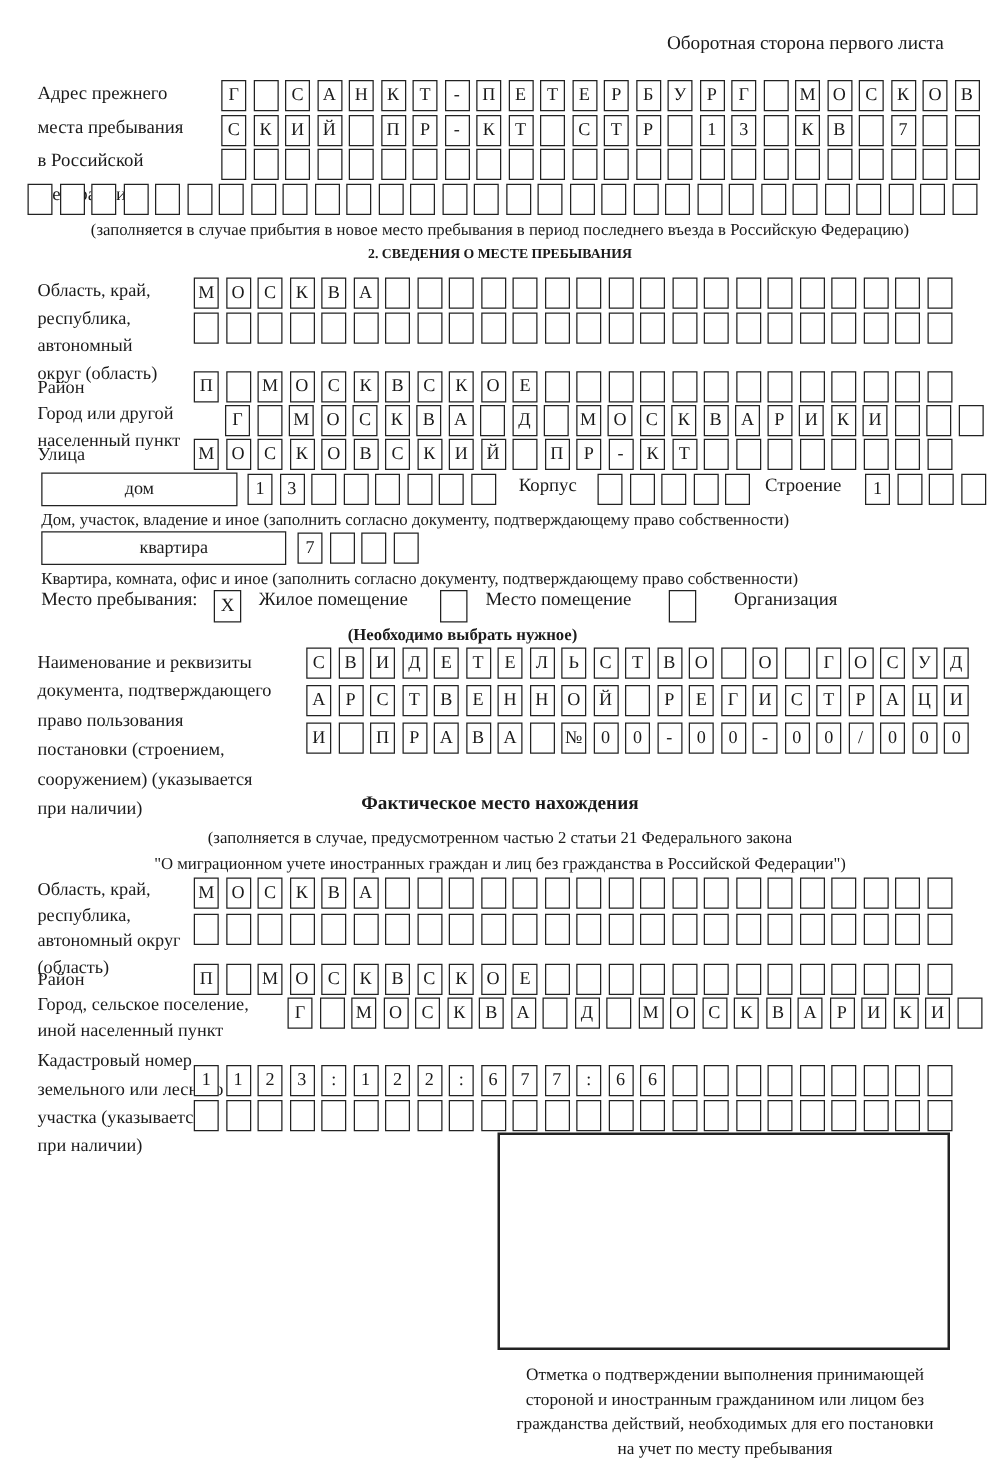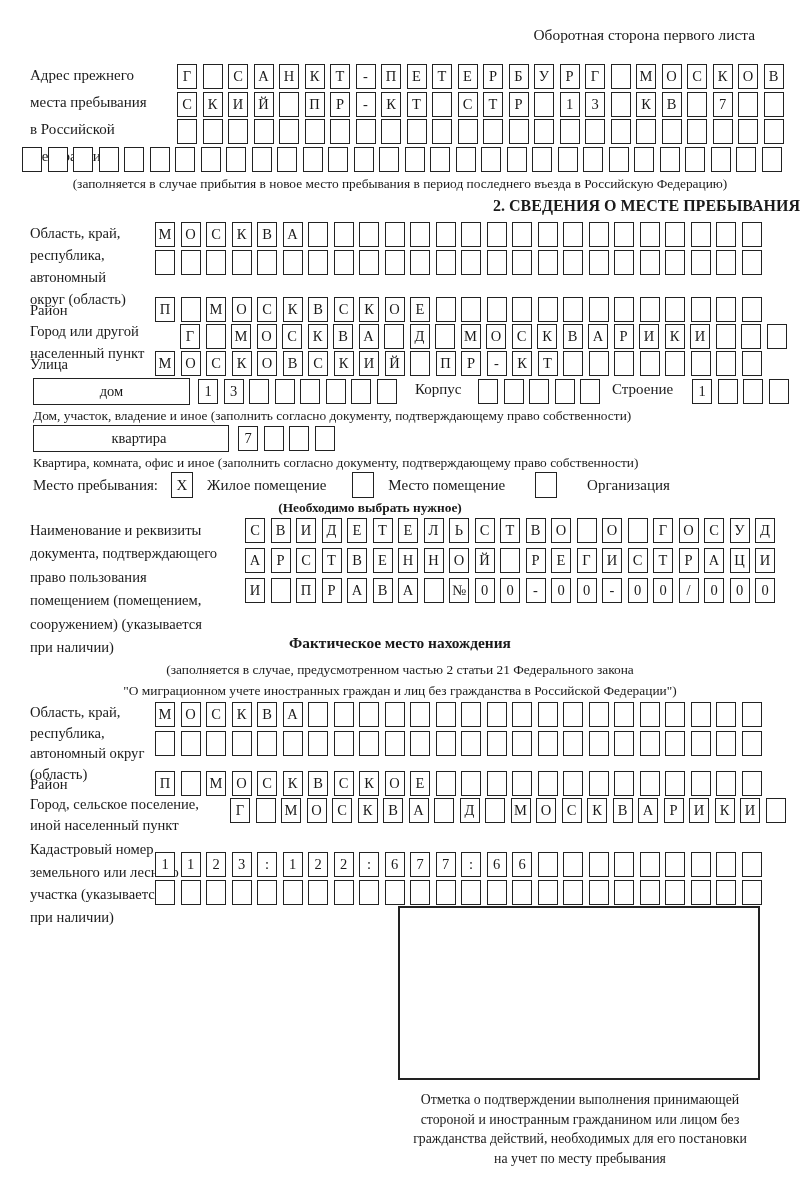--- a/index.html
+++ b/index.html
@@ -11,21 +11,21 @@
   .lbl-doc{font-size:14.6px;line-height:23.4px;}
   .boxrow{display:flex;column-gap:5.5px;}
   .cell{width:20px;height:25px;border:1.6px solid #222;background:#fff;box-sizing:border-box;
         display:flex;align-items:center;justify-content:center;
         font-size:14.5px;font-family:"Liberation Serif",serif;}
   .widebox{border:1.6px solid #222;height:27px;box-sizing:border-box;background:#fff;
            display:flex;align-items:center;justify-content:center;font-size:14.5px;}
   .note{font-size:13.4px;}
   .center{width:800px;text-align:center;}
   .bold{font-weight:bold;}
-  .stay-row{display:flex;align-items:center;font-size:15px;}
+  .stay-row{display:flex;align-items:flex-start;font-size:15px;}
   .chk{width:22px;height:26px;border:1.6px solid #222;box-sizing:border-box;background:#fff;
        display:flex;align-items:center;justify-content:center;font-size:15px;}
   .bigbox{border:2px solid #222;background:#fff;box-sizing:border-box;}
   .caption{font-size:13.8px;line-height:19.5px;text-align:center;}
 </style>
 </head>
 <body>
 
 <div class="page">
 
@@ -142,21 +142,21 @@
       <span class="cell"></span>
       <span class="cell"></span>
       <span class="cell"></span>
       <span class="cell"></span>
       <span class="cell"></span>
       <span class="cell"></span>
       <span class="cell"></span>
     </div>
   <div class="abs note center" style="top:176px;left:0;">(заполняется в случае прибытия в новое место пребывания в период последнего въезда в Российскую Федерацию)</div>
 
-  <div class="abs center bold" style="top:197px;left:0;font-size:16px;text-align:right;">2. СВЕДЕНИЯ О МЕСТЕ ПРЕБЫВАНИЯ</div>
+  <div class="abs center bold" style="top:197px;left:0;font-size:11px;">2. СВЕДЕНИЯ О МЕСТЕ ПРЕБЫВАНИЯ</div>
 
   <div class="abs lbl-tight" style="left:30px;top:222px;">
       <div>Область, край,</div>
       <div>республика,</div>
       <div>автономный</div>
       <div>округ (область)</div>
     </div>
   <div class="abs boxrow" style="left:155px;top:222px;">
       <span class="cell">М</span>
       <span class="cell">О</span>
@@ -342,21 +342,21 @@
     <span style="margin-left:14px;">Место помещение</span>
     <span class="chk" style="margin-left:30px;"> </span>
     <span style="margin-left:30px;">Организация</span>
   </div>
   <div class="abs note" style="left:180px;top:500px;width:380px;text-align:center;font-weight:bold;">(Необходимо выбрать нужное)</div>
 
   <div class="abs lbl-doc" style="left:30px;top:519px;">
       <div>Наименование и реквизиты</div>
       <div>документа, подтверждающего</div>
       <div>право пользования</div>
-      <div>помещением (помещением,</div>
+      <div>постановки (строением,</div>
       <div>сооружением) (указывается</div>
       <div>при наличии)</div>
     </div>
   <div class="abs boxrow" style="left:245px;top:518px;">
       <span class="cell">С</span>
       <span class="cell">В</span>
       <span class="cell">И</span>
       <span class="cell">Д</span>
       <span class="cell">Е</span>
       <span class="cell">Т</span>

